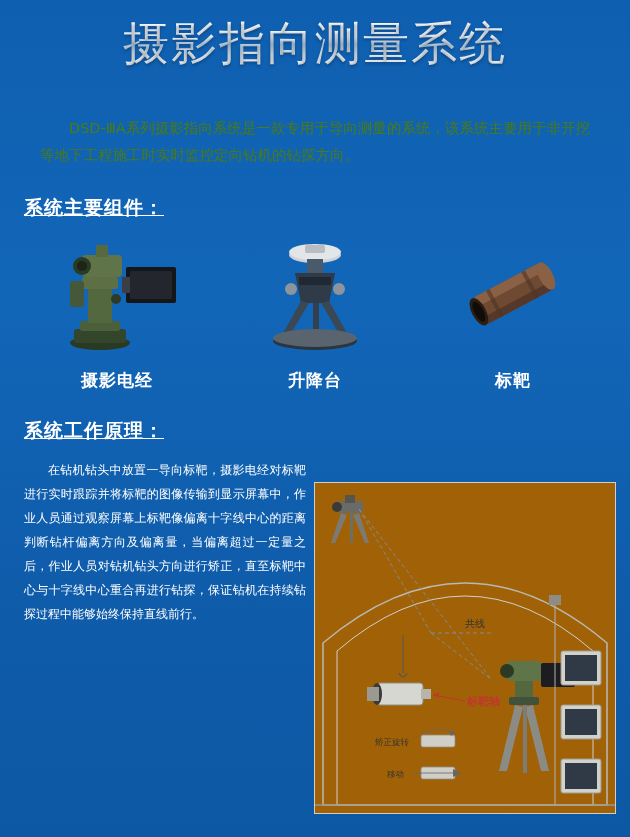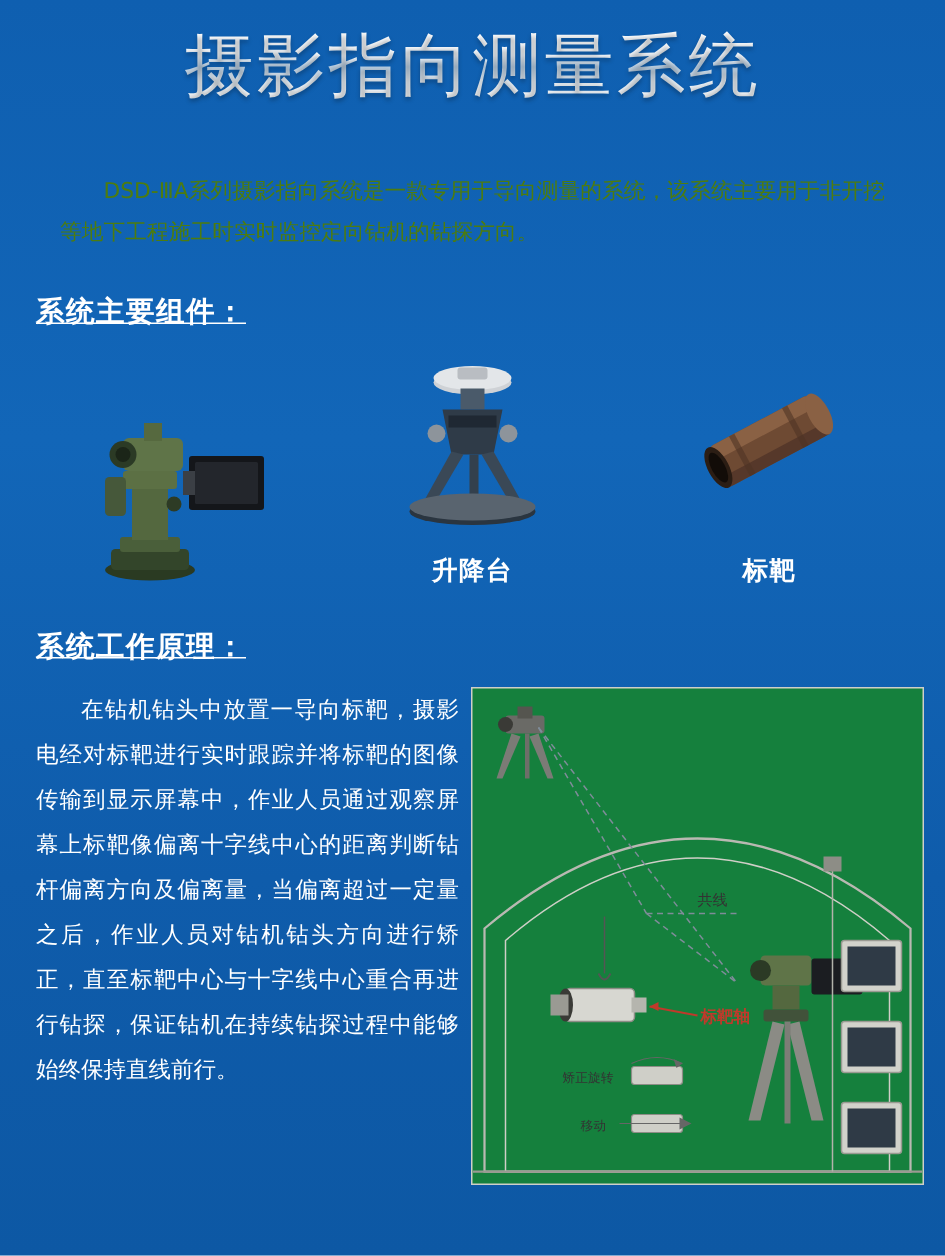--- a/index.html
+++ b/index.html
@@ -82,38 +82,39 @@
     letter-spacing: 1px;
   }
 
   
   .principle-body {
     display: flex;
     margin: 14px 16px 0 16px;
   }
   .principle-text {
     width: 290px;
-    font-size: 15px;
+    font-size: 12px;
     line-height: 2.0;
     text-align: justify;
     text-indent: 2em;
     padding-left: 8px;
     box-sizing: border-box;
   }
   .principle-figure {
     width: 300px;
     margin-left: 8px;
   }
   .figure-box {
-    background: #15803d;
+    background: #a16207;
     border: 1px solid #cfcfc8;
     width: 300px;
     height: 330px;
     position: relative;
     overflow: hidden;
+    margin-top: 24px;
   }
 </style>
 </head>
 <body>
 
 <div class="title-wrap">
   <div class="main-title">摄影指向测量系统</div>
 </div>
 
 <div class="intro">DSD-ⅢA系列摄影指向系统是一款专用于导向测量的系统，该系统主要用于非开挖等地下工程施工时实时监控定向钻机的钻探方向。</div>
@@ -140,20 +141,21 @@
         <circle cx="30" cy="29" r="5" fill="#1b2518"></circle>
         <rect x="44" y="8" width="12" height="12" fill="#56693f"></rect>
 
         <rect x="74" y="30" width="50" height="36" rx="2" fill="#14161a"></rect>
         <rect x="78" y="34" width="42" height="28" rx="1" fill="#23262c"></rect>
         <rect x="70" y="40" width="8" height="16" fill="#3b3f45"></rect>
 
         <circle cx="64" cy="62" r="5" fill="#2d3b25"></circle>
       </svg>
     </div>
+    <div class="comp-label">摄影电经</div>
   </div>
 
   <div class="component">
     <div class="comp-img">
       <svg width="120" height="118" viewBox="0 0 120 118">
 
         <ellipse cx="60" cy="18" rx="26" ry="8" fill="#cfd2d6"></ellipse>
         <ellipse cx="60" cy="15" rx="26" ry="8" fill="#e3e6e9"></ellipse>
         <rect x="50" y="8" width="20" height="8" rx="2" fill="#b9bdc2"></rect>
 

